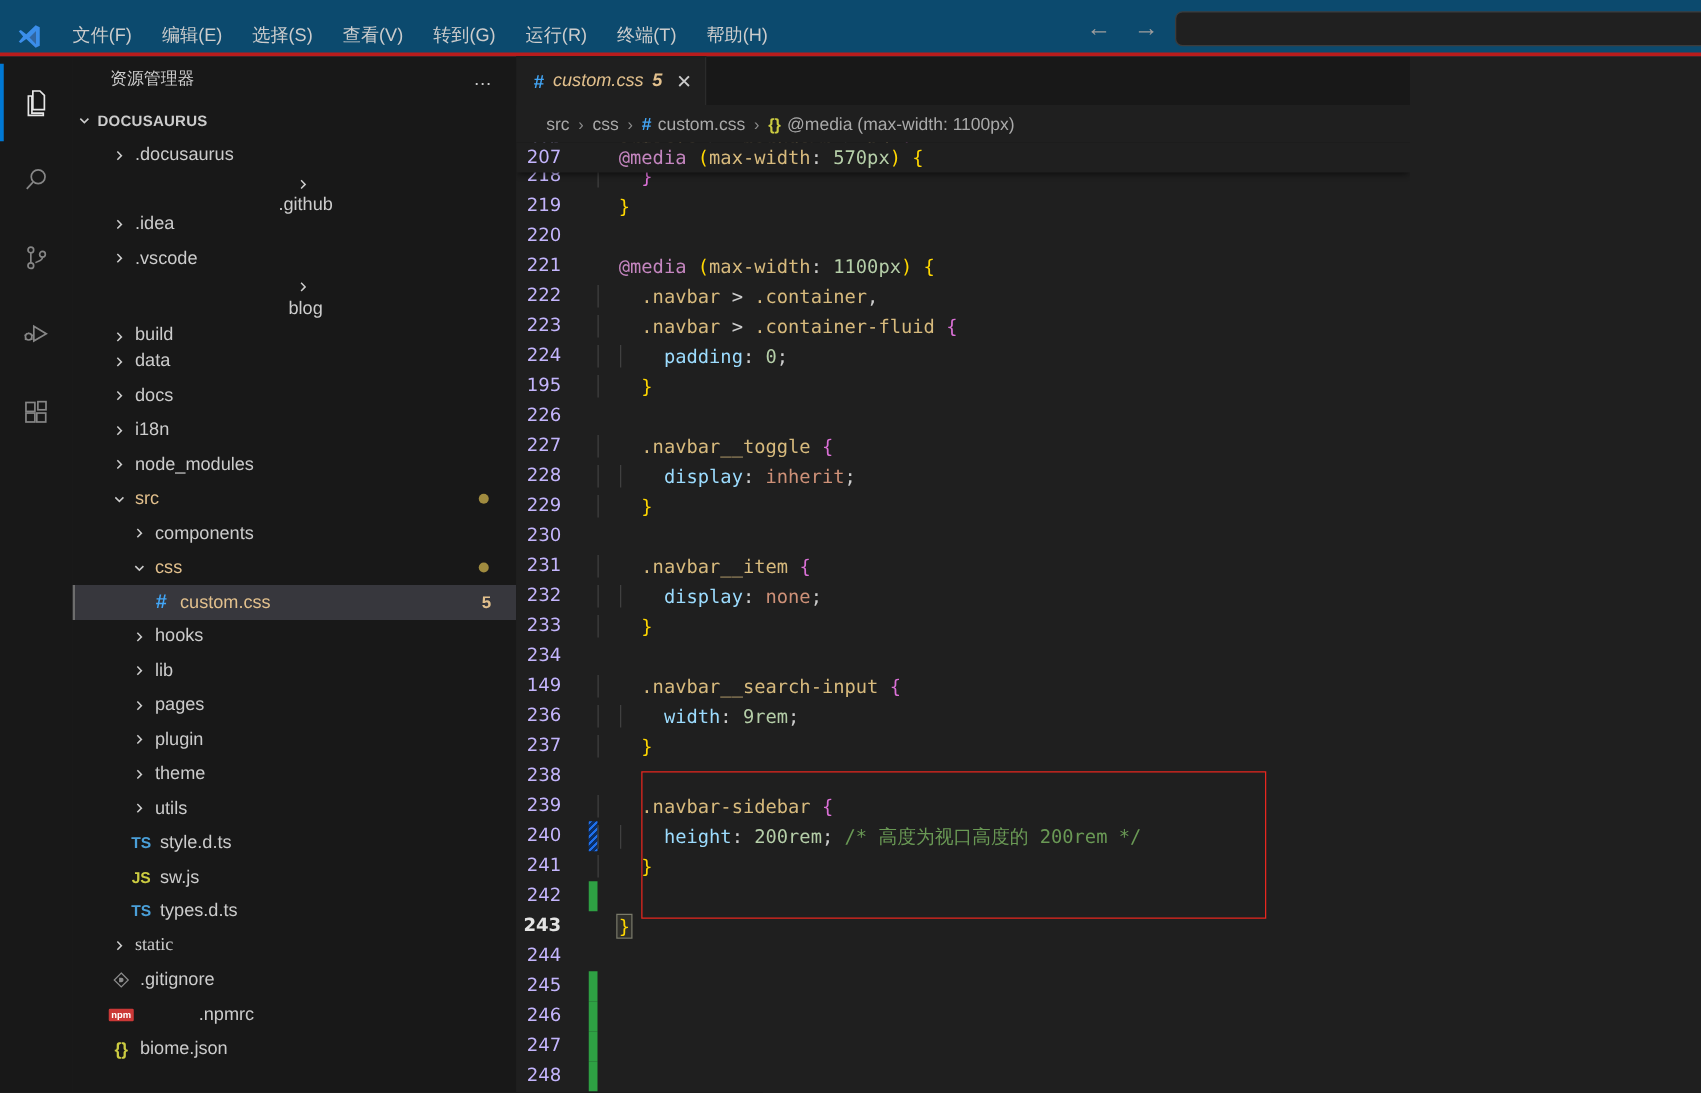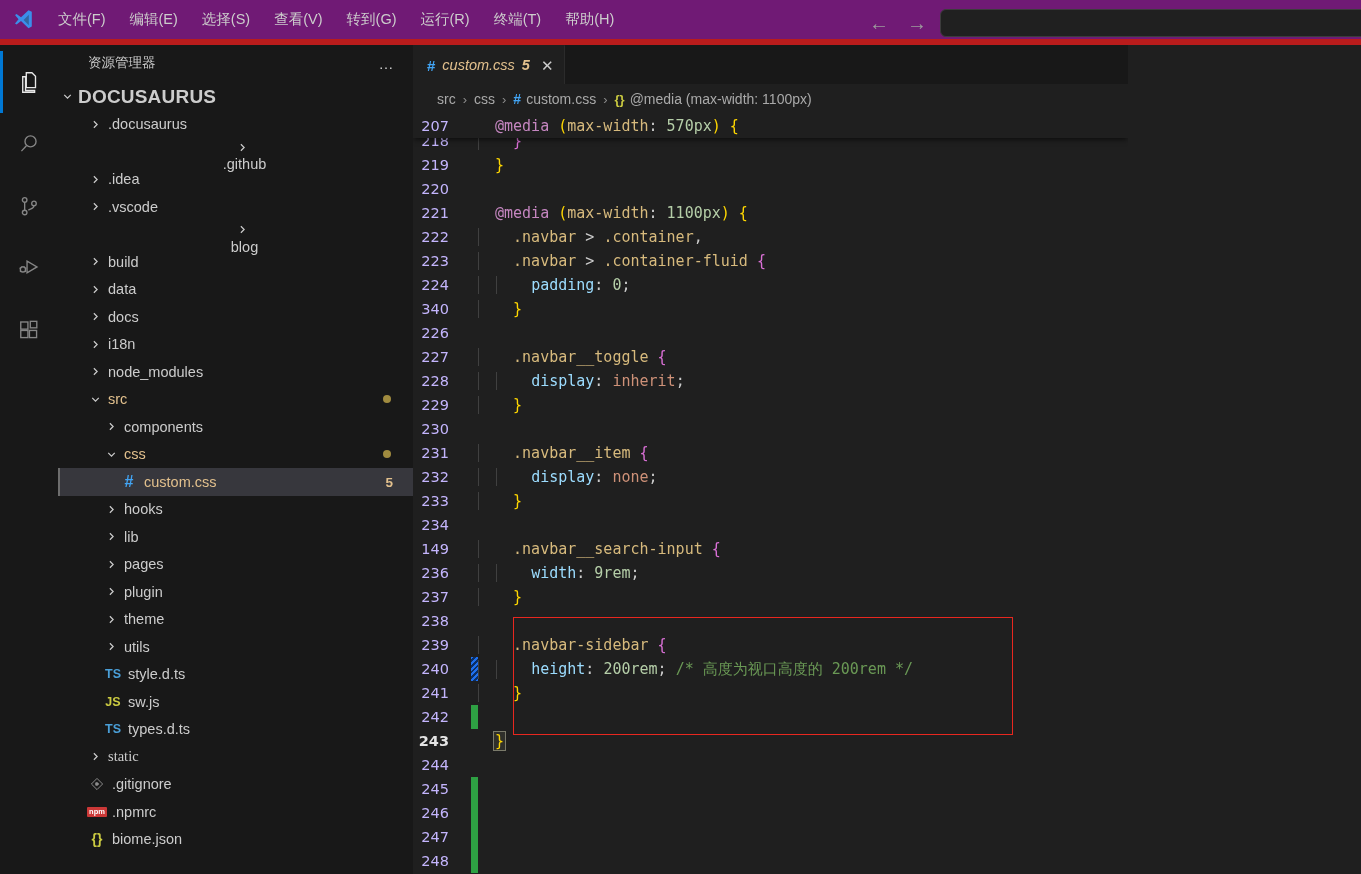--- a/index.html
+++ b/index.html
@@ -9,23 +9,23 @@
     background:#1f1f1f;
     color:#cccccc;
     font-family:"Liberation Sans","DejaVu Sans",sans-serif;
     font-size:13px;
     -webkit-font-smoothing:antialiased;
   }
 
   
   .titlebar{
     height:45px; width:1361px;
-    background:#701a75;
-    display:flex; align-items:center;
-    border-bottom:6px solid #b91c1c;
+    background:#0c4a6e;
+    display:flex; align-items:flex-end;
+    border-bottom:3px solid #b91c1c;
     position:relative;
   }
   .vscode-logo{ width:46px; display:flex; align-items:center; justify-content:center; }
   .vscode-logo svg{ display:block; }
   .menu{ display:flex; align-items:center; gap:0px; }
   .menu-item{
     padding:4px 12px; font-size:14.5px; color:#cccccc; white-space:nowrap;
     border-radius:4px; cursor:default;
   }
   .tb-right{
@@ -95,21 +95,21 @@
   .ficon.ts{ color:#4a9fd8; }
   .ficon.js{ color:#cbcb41; }
   .ficon.css{ color:#42a5f5; font-size:16px; font-weight:600; }
   .ficon.json{ color:#cbcb41; font-size:14px; }
   .ficon.git{ color:#8d8d8d; }
   .npm-badge{
     background:#cb3837; color:#ffffff; font-size:7.5px; font-weight:700;
     padding:1px 2px; border-radius:1px; letter-spacing:0px; line-height:1.1;
   }
   .rowlabel{ margin-left:4px; }
-  .rowlabel.root{ font-weight:700; font-size:19px; letter-spacing:.2px; margin-left:2px; }
+  .rowlabel.root{ font-weight:700; font-size:12px; letter-spacing:.2px; margin-left:2px; }
   .rowlabel.modified{ color:#e2c08d; }
   .badge-dot{
     position:absolute; right:22px; top:50%; transform:translateY(-50%);
     width:8px; height:8px; border-radius:50%; background:#a08b3f;
   }
   .badge-num{
     position:absolute; right:20px; top:50%; transform:translateY(-50%);
     color:#e2c08d; font-size:13.5px; font-weight:600;
   }
 
@@ -314,21 +314,21 @@
           <span class="rowlabel">.vscode</span>
         </div>
         <div class="row" style="padding-left: 28px; flex-direction: column;">
           <span class="twisty">
             <svg width="13" height="13" viewBox="0 0 16 16" fill="none" stroke="#cccccc" stroke-width="1.5">
               <path d="M6 4l4 4-4 4"></path>
             </svg>
           </span>
           <span class="rowlabel">blog</span>
         </div>
-        <div class="row" style="padding-left: 28px;">
+        <div class="row" style="padding-left: 28px; align-items: flex-end;">
           <span class="twisty">
             <svg width="13" height="13" viewBox="0 0 16 16" fill="none" stroke="#cccccc" stroke-width="1.5">
               <path d="M6 4l4 4-4 4"></path>
             </svg>
           </span>
           <span class="rowlabel">build</span>
         </div>
         <div class="row" style="padding-left: 28px;">
           <span class="twisty">
             <svg width="13" height="13" viewBox="0 0 16 16" fill="none" stroke="#cccccc" stroke-width="1.5">
@@ -462,21 +462,21 @@
         </div>
         <div class="row" style="padding-left: 28px;">
           <span class="ficon git">
             <svg width="14" height="14" viewBox="0 0 16 16" fill="none" stroke="#8d8d8d" stroke-width="1.1">
               <path d="M8 1.6 14.4 8 8 14.4 1.6 8z"></path>
               <path d="M6.6 6.6h1.6a1.4 1.4 0 0 1 0 2.8H6.6z" fill="#8d8d8d"></path>
             </svg>
           </span>
           <span class="rowlabel">.gitignore</span>
         </div>
-        <div class="row" style="padding-left: 28px;">
+        <div class="row" style="padding-left: 28px; gap: 47px;">
           <span class="ficon">
             <span class="npm-badge">npm</span>
           </span>
           <span class="rowlabel">.npmrc</span>
         </div>
         <div class="row" style="padding-left: 28px;">
           <span class="ficon json">{}</span>
           <span class="rowlabel">biome.json</span>
         </div>
       </div>
@@ -516,21 +516,21 @@
     <div class="codearea">
       <div class="lines" id="lines">
           <div class="line" style="opacity: 0.55; margin-top: -9px;"><span class="lnum">216</span><span class="gutter"></span><span class="codetext"><span class="t-sel">article</span><span class="t-punct"> </span><span class="t-punct">&gt;</span><span class="t-punct"> </span><span class="t-sel">.markdown</span><span class="t-punct"> </span><span class="t-punct">&gt;</span><span class="t-punct"> </span><span class="t-sel">h3</span><span class="t-punct"> </span><span class="t-b2">{</span></span></div>
           <div class="line"><span class="lnum">218</span><span class="gutter"></span><span class="codetext"><span class="iguide" style="left:0px"></span><span class="t-punct"> </span><span class="t-punct"> </span><span class="t-b2">}</span></span></div>
           <div class="line"><span class="lnum">219</span><span class="gutter"></span><span class="codetext"><span class="t-b1">}</span></span></div>
           <div class="line"><span class="lnum">220</span><span class="gutter"></span><span class="codetext"></span></div>
           <div class="line"><span class="lnum">221</span><span class="gutter"></span><span class="codetext"><span class="t-atrule">@media</span><span class="t-punct"> </span><span class="t-paren">(</span><span class="t-sel">max-width</span><span class="t-punct">: </span><span class="t-num">1100px</span><span class="t-paren">)</span><span class="t-punct"> </span><span class="t-b1">{</span></span></div>
           <div class="line"><span class="lnum">222</span><span class="gutter"></span><span class="codetext"><span class="iguide" style="left:0px"></span><span class="t-punct"> </span><span class="t-punct"> </span><span class="t-sel">.navbar</span><span class="t-punct"> </span><span class="t-punct">&gt;</span><span class="t-punct"> </span><span class="t-sel">.container</span><span class="t-punct">,</span></span></div>
           <div class="line"><span class="lnum">223</span><span class="gutter"></span><span class="codetext"><span class="iguide" style="left:0px"></span><span class="t-punct"> </span><span class="t-punct"> </span><span class="t-sel">.navbar</span><span class="t-punct"> </span><span class="t-punct">&gt;</span><span class="t-punct"> </span><span class="t-sel">.container-fluid</span><span class="t-punct"> </span><span class="t-b2">{</span></span></div>
           <div class="line"><span class="lnum">224</span><span class="gutter"></span><span class="codetext"><span class="iguide" style="left:0px"></span><span class="iguide" style="left:18.06px"></span><span class="t-punct"> </span><span class="t-punct"> </span><span class="t-punct"> </span><span class="t-punct"> </span><span class="t-prop">padding</span><span class="t-punct">: </span><span class="t-num">0</span><span class="t-punct">;</span></span></div>
-          <div class="line"><span class="lnum">340</span><span class="gutter"></span><span class="codetext"><span class="iguide" style="left:0px"></span><span class="t-punct"> </span><span class="t-punct"> </span><span class="t-b1">}</span></span></div>
+          <div class="line"><span class="lnum">195</span><span class="gutter"></span><span class="codetext"><span class="iguide" style="left:0px"></span><span class="t-punct"> </span><span class="t-punct"> </span><span class="t-b1">}</span></span></div>
           <div class="line"><span class="lnum">226</span><span class="gutter"></span><span class="codetext"></span></div>
           <div class="line"><span class="lnum">227</span><span class="gutter"></span><span class="codetext"><span class="iguide" style="left:0px"></span><span class="t-punct"> </span><span class="t-punct"> </span><span class="t-sel">.navbar__toggle</span><span class="t-punct"> </span><span class="t-b2">{</span></span></div>
           <div class="line"><span class="lnum">228</span><span class="gutter"></span><span class="codetext"><span class="iguide" style="left:0px"></span><span class="iguide" style="left:18.06px"></span><span class="t-punct"> </span><span class="t-punct"> </span><span class="t-punct"> </span><span class="t-punct"> </span><span class="t-prop">display</span><span class="t-punct">: </span><span class="t-val">inherit</span><span class="t-punct">;</span></span></div>
           <div class="line"><span class="lnum">229</span><span class="gutter"></span><span class="codetext"><span class="iguide" style="left:0px"></span><span class="t-punct"> </span><span class="t-punct"> </span><span class="t-b1">}</span></span></div>
           <div class="line"><span class="lnum">230</span><span class="gutter"></span><span class="codetext"></span></div>
           <div class="line"><span class="lnum">231</span><span class="gutter"></span><span class="codetext"><span class="iguide" style="left:0px"></span><span class="t-punct"> </span><span class="t-punct"> </span><span class="t-sel">.navbar__item</span><span class="t-punct"> </span><span class="t-b2">{</span></span></div>
           <div class="line"><span class="lnum">232</span><span class="gutter"></span><span class="codetext"><span class="iguide" style="left:0px"></span><span class="iguide" style="left:18.06px"></span><span class="t-punct"> </span><span class="t-punct"> </span><span class="t-punct"> </span><span class="t-punct"> </span><span class="t-prop">display</span><span class="t-punct">: </span><span class="t-val">none</span><span class="t-punct">;</span></span></div>
           <div class="line"><span class="lnum">233</span><span class="gutter"></span><span class="codetext"><span class="iguide" style="left:0px"></span><span class="t-punct"> </span><span class="t-punct"> </span><span class="t-b1">}</span></span></div>
           <div class="line"><span class="lnum">234</span><span class="gutter"></span><span class="codetext"></span></div>
           <div class="line"><span class="lnum">149</span><span class="gutter"></span><span class="codetext"><span class="iguide" style="left:0px"></span><span class="t-punct"> </span><span class="t-punct"> </span><span class="t-sel">.navbar__search-input</span><span class="t-punct"> </span><span class="t-b2">{</span></span></div>

